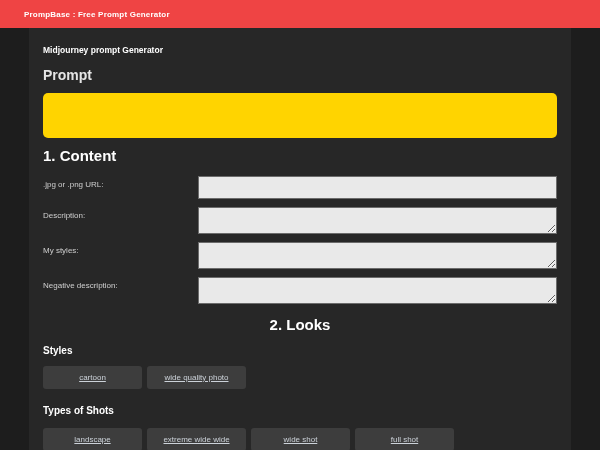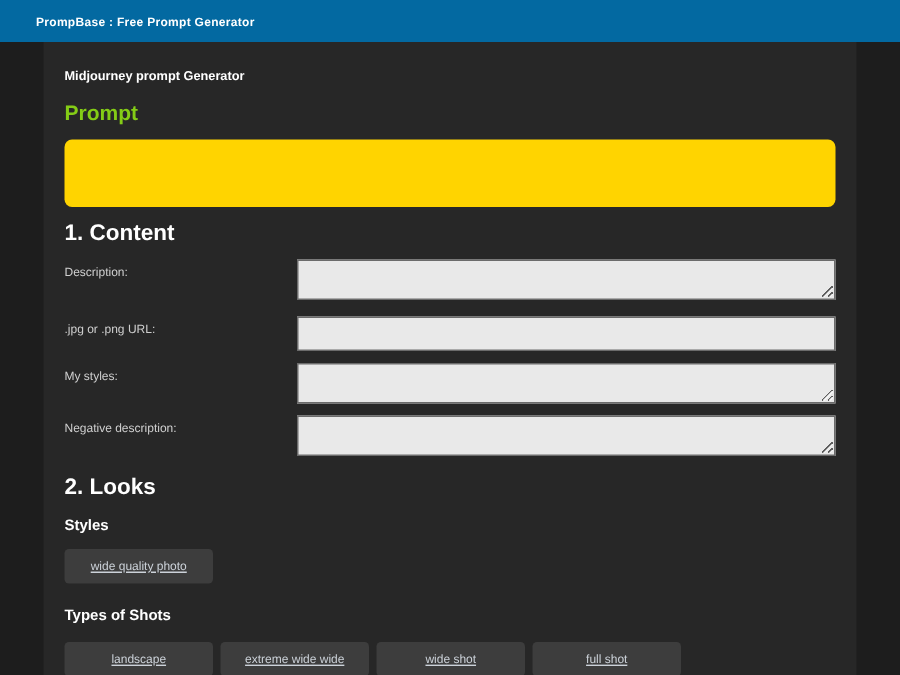--- a/index.html
+++ b/index.html
@@ -4,21 +4,21 @@
 <style>
   * { margin: 0; padding: 0; box-sizing: border-box; }
   html, body {
     width: 600px; height: 450px;
     overflow: hidden;
     background: #1d1d1d;
     font-family: "Liberation Sans", sans-serif;
   }
   .app-header {
     width: 600px; height: 28px;
-    background: #0369a1;
+    background: #ef4444;
     display: flex; align-items: center;
     padding-left: 24px;
   }
   .app-header-title {
     color: #ffffff;
     font-size: 8px;
     font-weight: bold;
     letter-spacing: 0.2px;
   }
   .container {
@@ -29,42 +29,42 @@
     padding: 18px 14px 0 14px;
   }
   .subtitle {
     color: #ffffff;
     font-size: 8.5px;
     font-weight: bold;
     line-height: 1.1;
   }
   .prompt-title {
     margin-top: 12px;
-    color: #84cc16;
+    color: #e5e5e5;
     font-size: 14px;
     font-weight: bold;
     line-height: 1.15;
   }
   .prompt-box {
     margin-top: 10px;
     width: 514px; height: 45px;
     background: #ffd400;
     border-radius: 5px;
     font-size: 9px;
     color: #1d1d1d;
     padding: 4px 6px;
   }
   .section-heading {
     color: #ffffff;
     font-size: 15px;
     font-weight: bold;
     line-height: 1.15;
   }
   .h-content { margin-top: 9px; }
-  .h-looks   { margin-top: 12px; }
+  .h-looks   { margin-top: 12px; text-align: center; }
   .form-row {
     display: flex;
     align-items: flex-start;
   }
   .row-url  { margin-top: 11px; }
   .row-desc, .row-styles, .row-neg { margin-top: 8px; }
   .form-label {
     width: 155px;
     color: #cfcfcf;
     font-size: 8px;
@@ -124,45 +124,46 @@
 <main class="container">
 
   <div class="subtitle">Midjourney prompt Generator</div>
 
   <h1 class="prompt-title">Prompt</h1>
 
   <div class="prompt-box"></div>
 
   <h2 class="section-heading h-content">1. Content</h2>
 
+  <div class="form-row row-url">
+    <label class="form-label">.jpg or .png URL:</label>
+    <input type="text" class="text-input" value="" style="">
+  </div>
+
   <div class="form-row row-desc">
     <label class="form-label">Description:</label>
     <textarea class="text-area" style=""></textarea>
-  </div>
-
-  <div class="form-row row-url">
-    <label class="form-label">.jpg or .png URL:</label>
-    <input type="text" class="text-input" value="" style="">
   </div>
 
   <div class="form-row row-styles">
     <label class="form-label">My styles:</label>
     <textarea class="text-area" style=""></textarea>
   </div>
 
   <div class="form-row row-neg">
     <label class="form-label">Negative description:</label>
     <textarea class="text-area" style=""></textarea>
   </div>
 
   <h2 class="section-heading h-looks">2. Looks</h2>
 
   <h3 class="subheading h-styles">Styles</h3>
 
   <div class="button-row row-style-buttons">
+    <div class="opt-button">cartoon</div>
     <div class="opt-button">wide quality photo</div>
   </div>
 
   <h3 class="subheading h-shots">Types of Shots</h3>
 
   <div class="button-row row-shot-buttons">
     <div class="opt-button">landscape</div>
     <div class="opt-button">extreme wide wide</div>
     <div class="opt-button">wide shot</div>
     <div class="opt-button">full shot</div>

